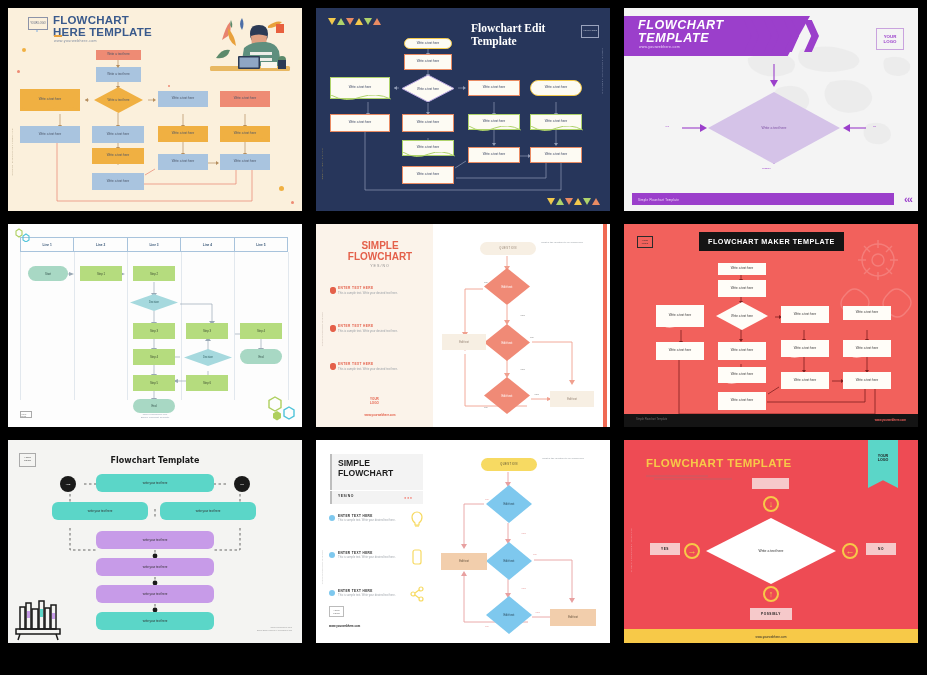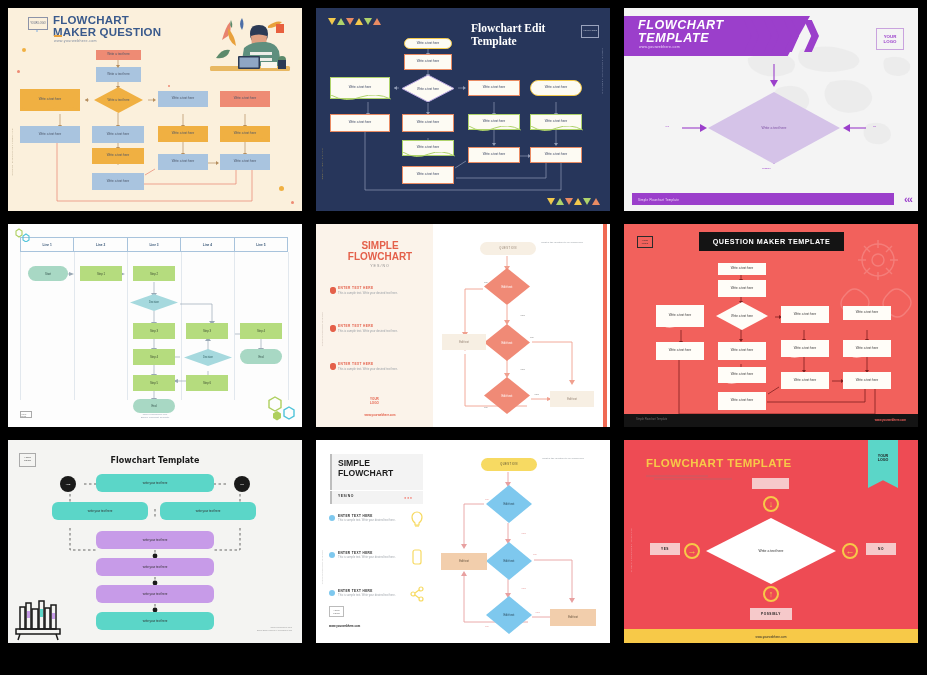--- a/index.html
+++ b/index.html
@@ -177,21 +177,21 @@
             display:flex; align-items:center; justify-content:center; color:#F7C948; font-size:9px; }
 </style>
 </head>
 <body>
 
 <div class="grid">
 
   <div class="card t1">
     <div class="logo">YOUR LOGO</div>
     <div class="ttl">
-      <span>FLOWCHART</span><br><span>MAKER QUESTION</span>
+      <span>FLOWCHART</span><br><span>HERE TEMPLATE</span>
     </div>
     <div class="dash"></div>
     <div class="sub">www.yourwebhere.com</div>
     <div class="vtxt">SIMPLE FLOWCHART TEMPLATE</div>
 
     <div class="dot" style="left:14px;top:40px;width:4px;height:4px;background:#F0B042;"></div>
     <div class="dot" style="left:9px;top:62px;width:3px;height:3px;background:#EE8B74;"></div>
     <div class="dot" style="left:28px;top:22px;width:2px;height:2px;background:#A9C4DF;"></div>
     <div class="dot" style="right:18px;top:178px;width:5px;height:5px;background:#F0B042;"></div>
     <div class="dot" style="right:8px;top:193px;width:3px;height:3px;background:#EE8B74;"></div>
@@ -622,21 +622,21 @@
     <svg style="position:absolute;right:0;top:14px;width:90px;height:90px;opacity:.18;">
       <g fill="none" stroke="#fff" stroke-width="1.4">
         <circle cx="50" cy="22" r="16"></circle>
           <circle cx="50" cy="22" r="6"></circle>
         <path d="M50 2 v8 M50 34 v8 M30 22 h8 M62 22 h8 M36 8 l6 6 M58 30 l6 6 M64 8 l-6 6 M42 30 l-6 6"></path>
         <path d="M18 56 q8-10 18 0 q10 8 0 18 q-8 10-18 0 q-10-8 0-18z"></path>
         <path d="M60 56 q8-10 18 0 q10 8 0 18 q-8 10-18 0 q-10-8 0-18z"></path>
       </g>
     </svg>
     <div class="bar"></div>
-    <div class="ttl">QUESTION MAKER TEMPLATE</div>
+    <div class="ttl">FLOWCHART MAKER TEMPLATE</div>
     <div class="logo">YOUR<br>LOGO</div>
 
     <svg style="position:absolute;left:0;top:0;width:294px;height:203px;">
       <g stroke="#7E1F1F" stroke-width=".8" fill="none">
         <path d="M117 51 v5"></path>
           <path d="M117 73 v5"></path>
           <path d="M117 106 v10"></path>
           <path d="M117 140 v9"></path>
         <path d="M80 93 h-5"></path>
           <path d="M151 93 h5"></path>

